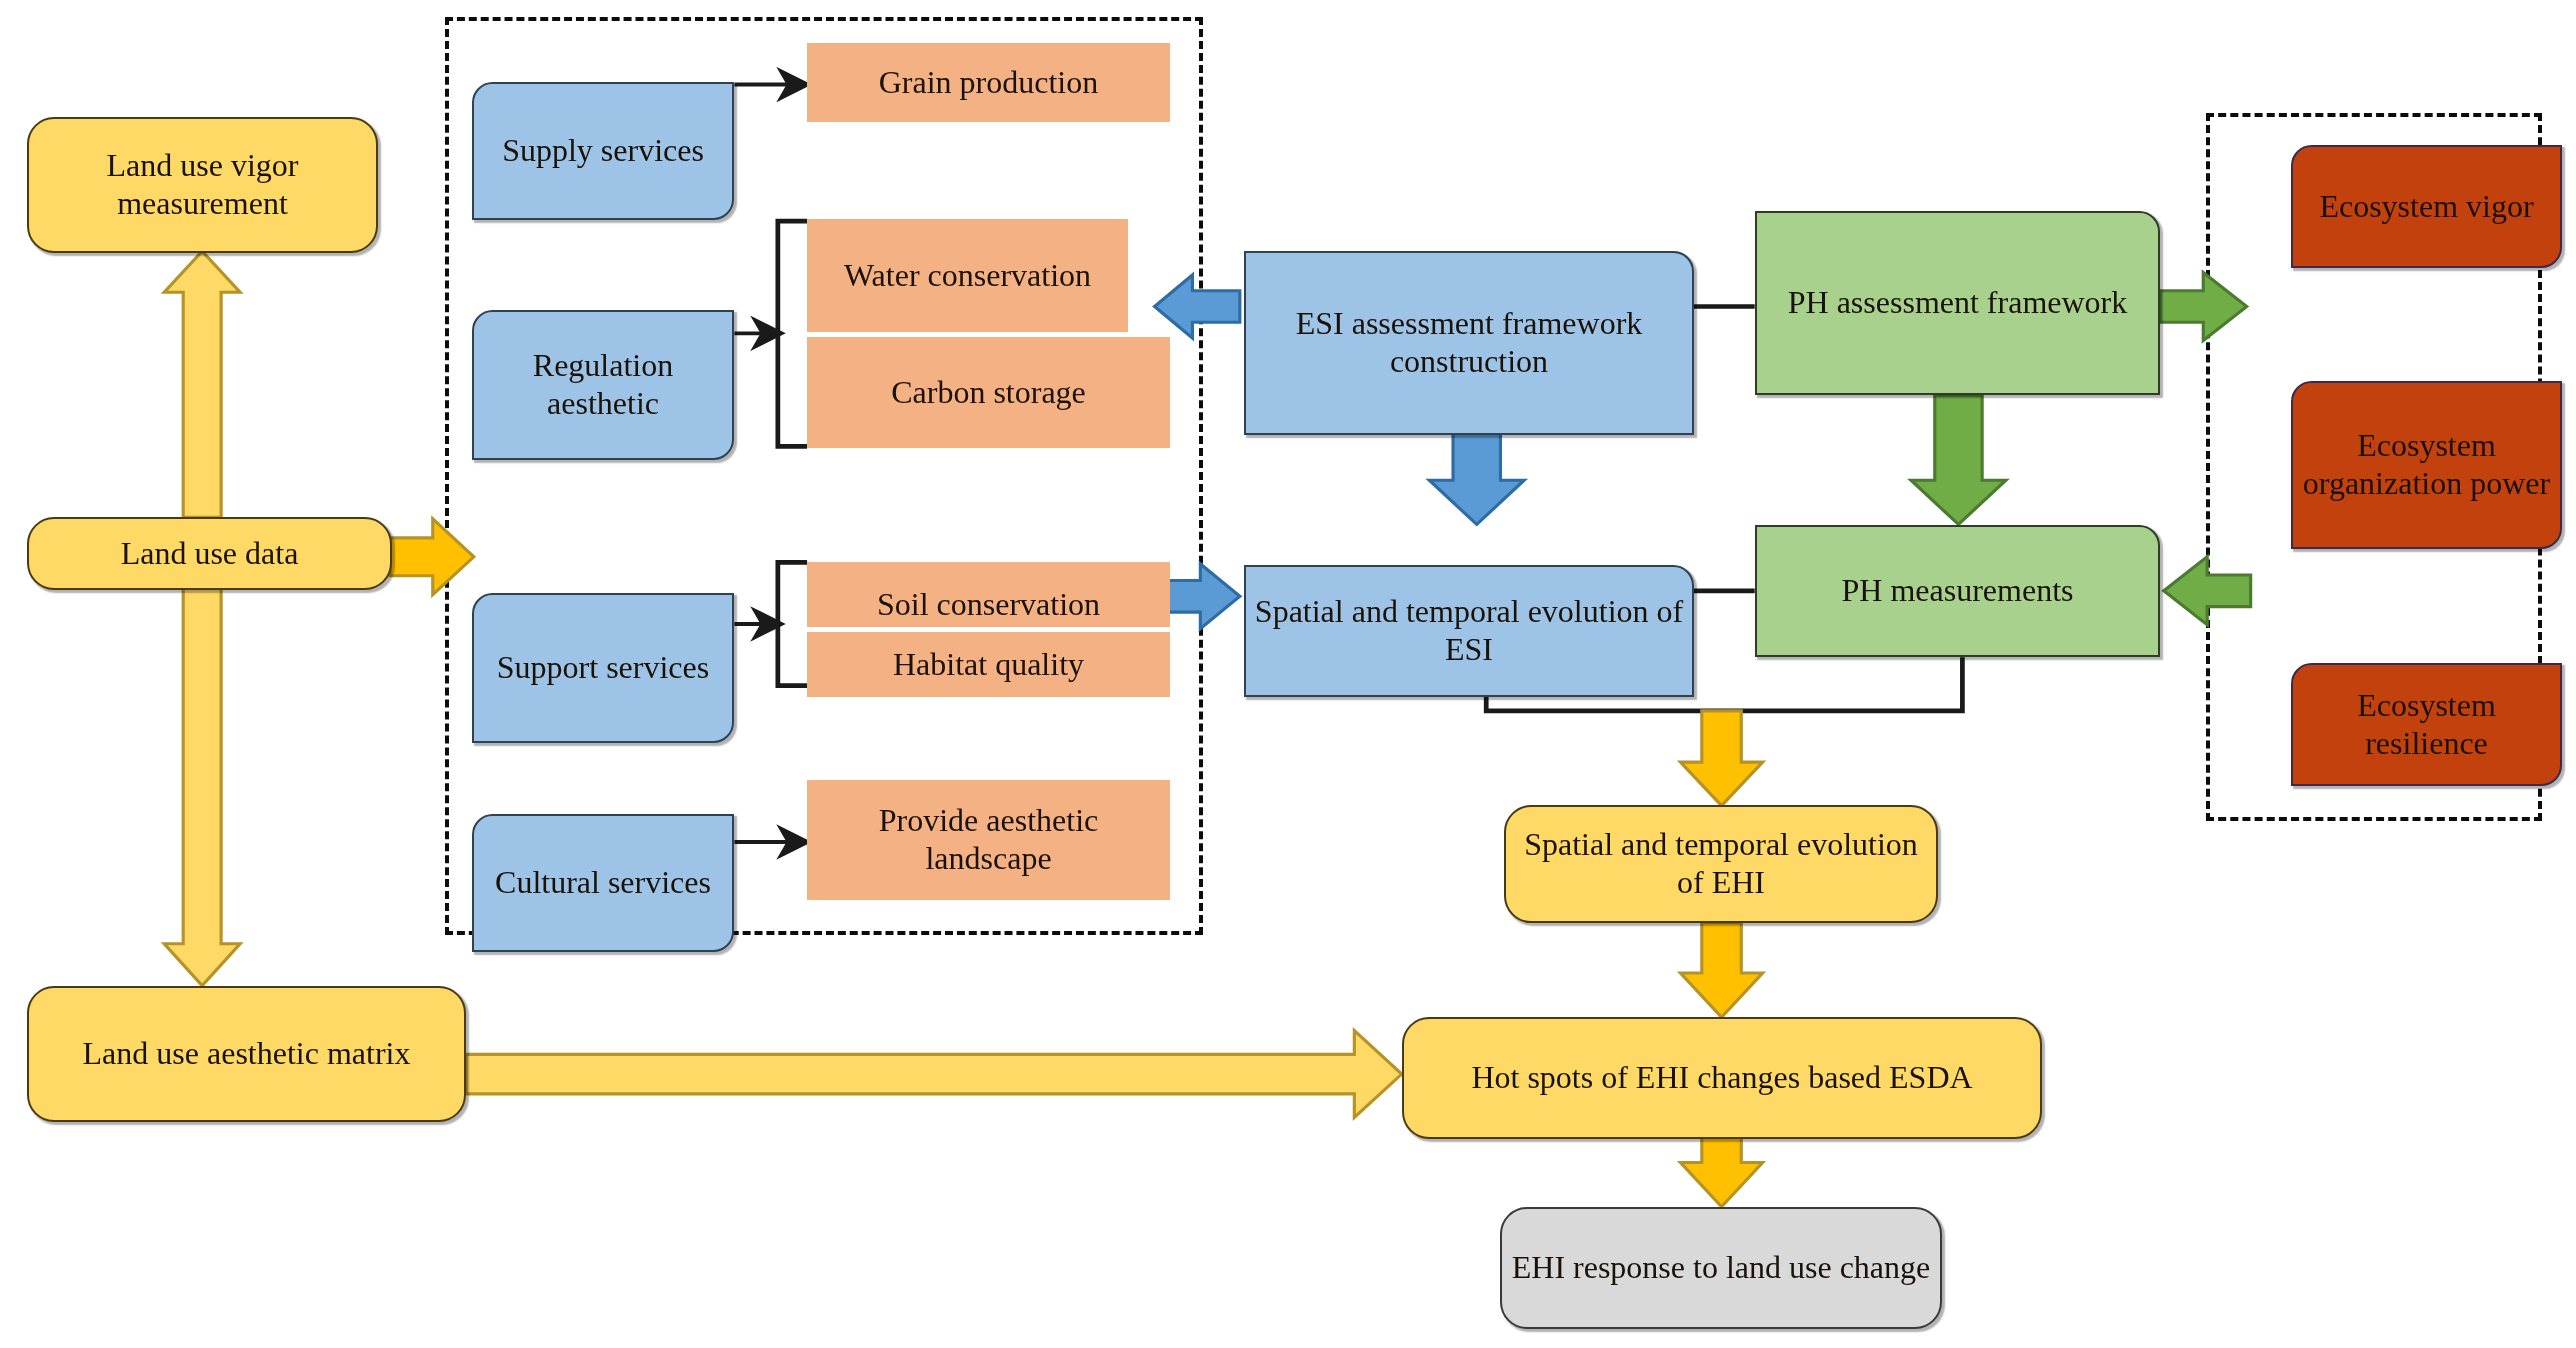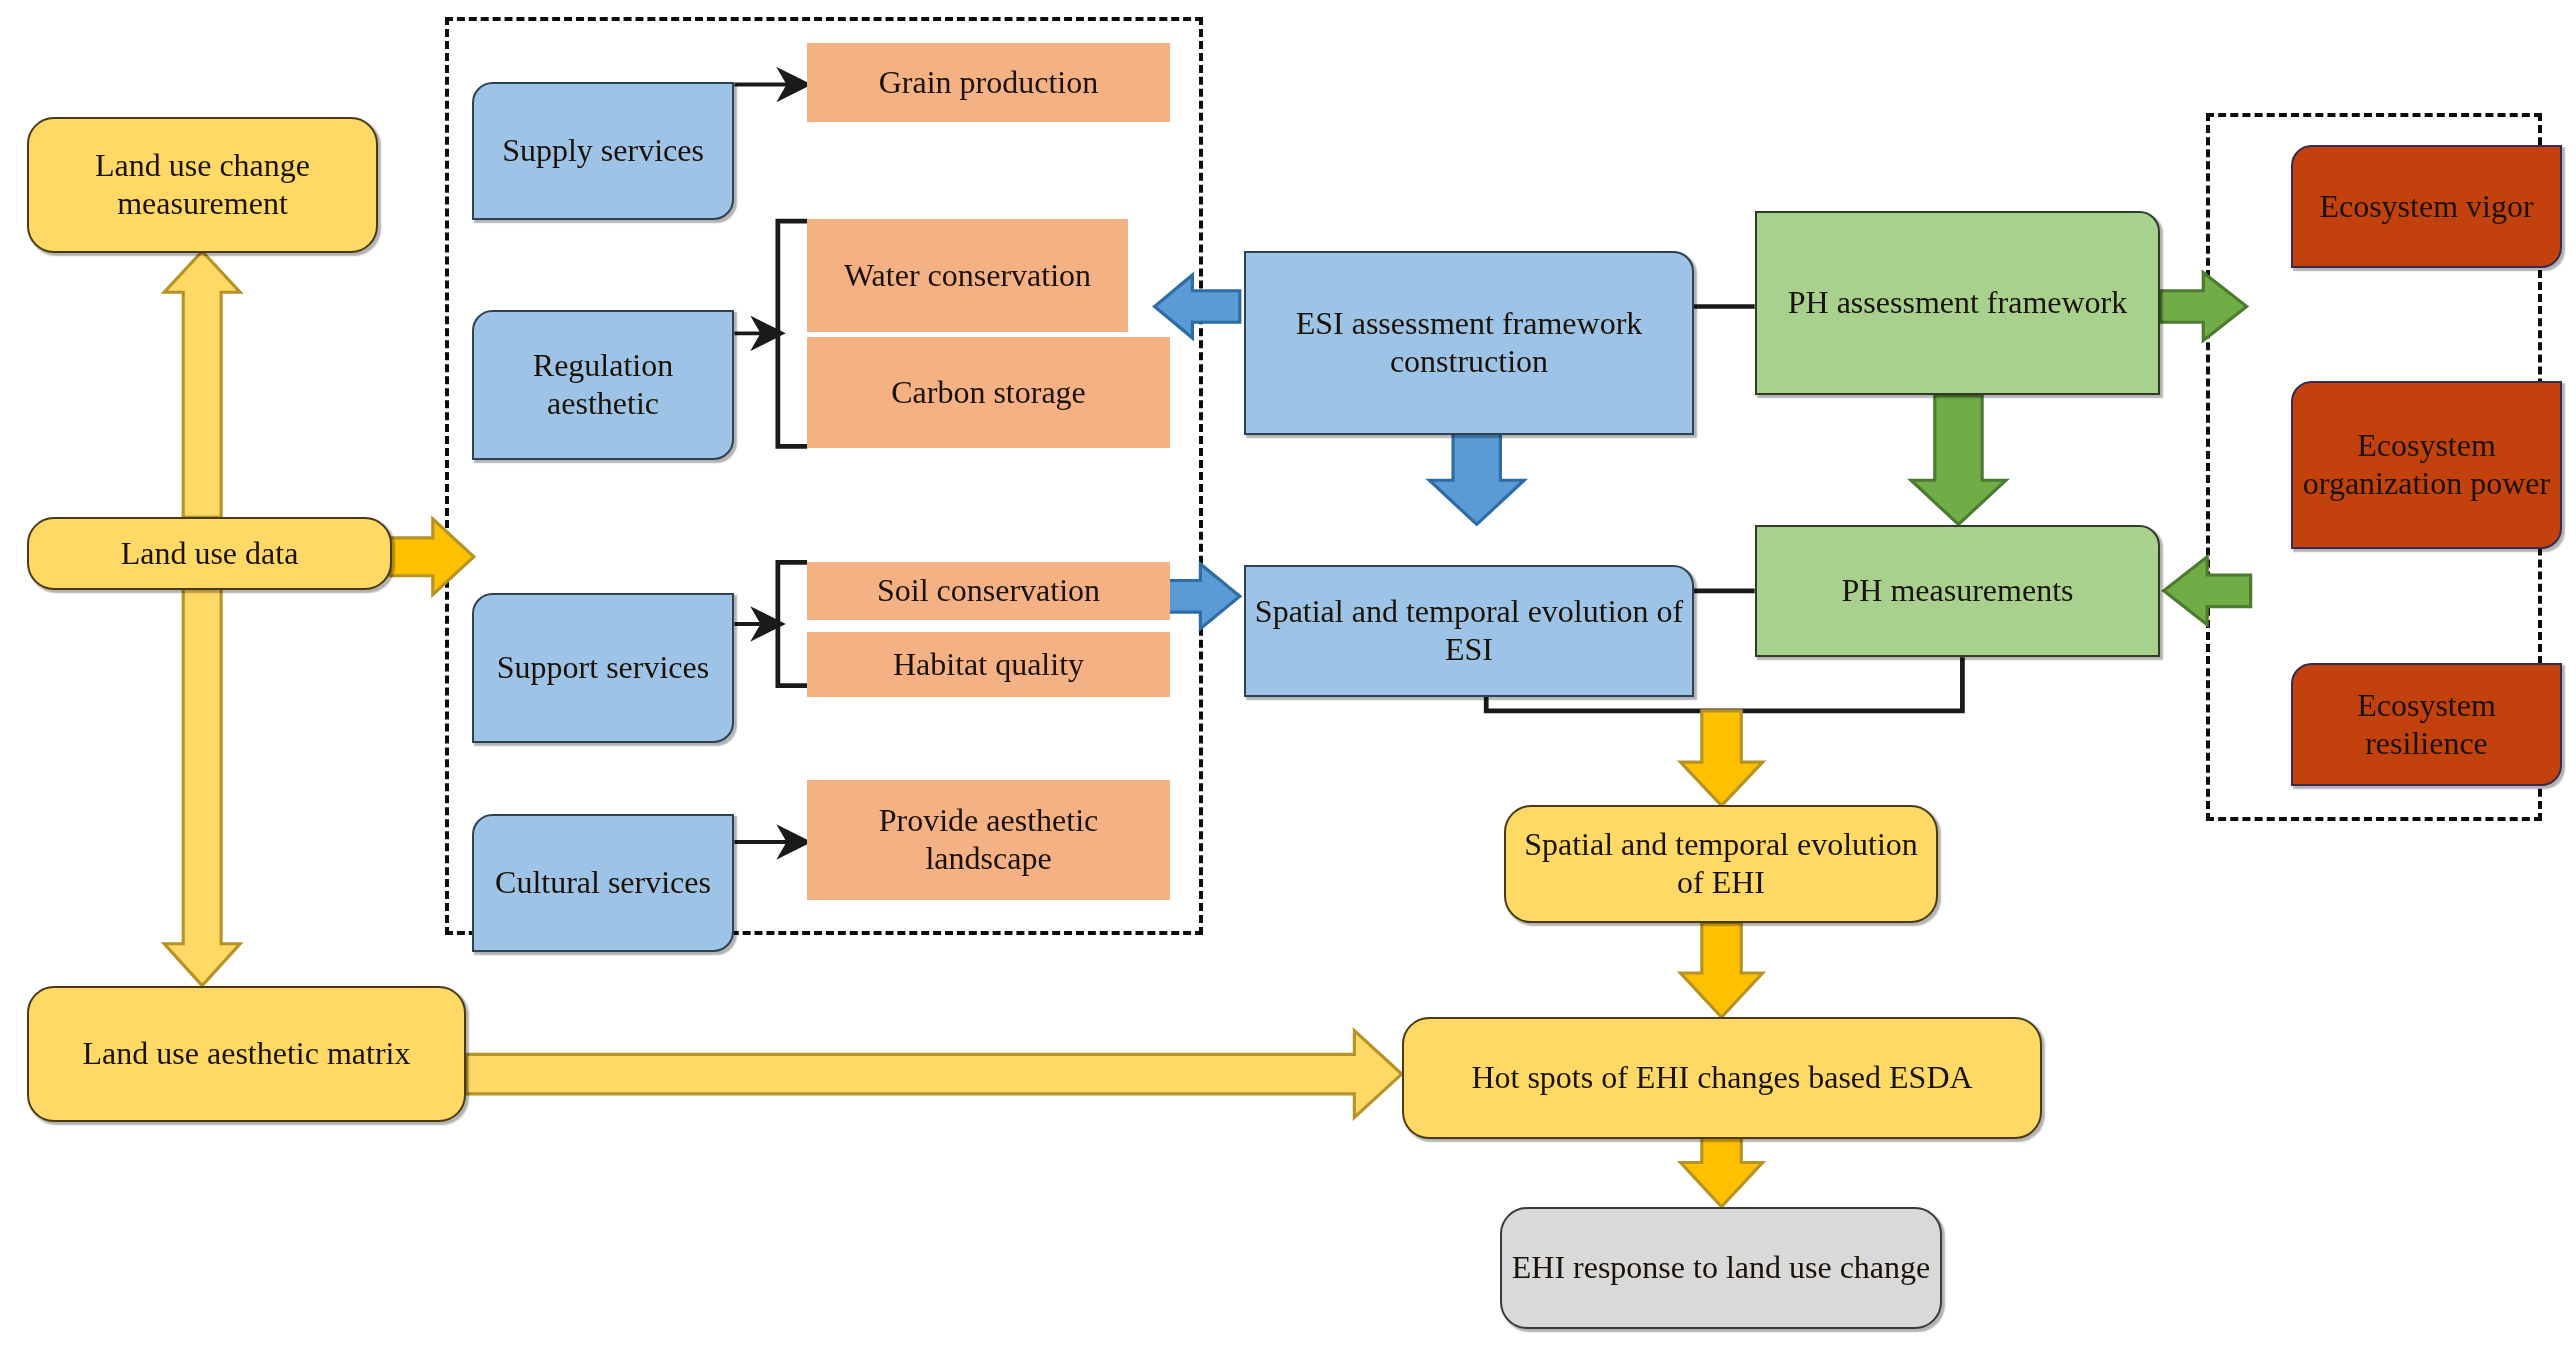--- a/index.html
+++ b/index.html
@@ -132,21 +132,21 @@
     <g>
       <path d="M2155,1168 L2205,1168 L2205,1232 L2232,1232 L2180,1288 L2128,1232 L2155,1232 z" fill="#FFC000" stroke="#b59326" stroke-width="4"></path>
     </g>
 
     <g>
       <path d="M2155,1440 L2205,1440 L2205,1472 L2232,1472 L2180,1528 L2128,1472 L2155,1472 z" fill="#FFC000" stroke="#b59326" stroke-width="4"></path>
     </g>
   </svg>
 
   <div class="box c-yellow r-soft" style="left:27px;top:117px;width:351px;height:136px;">
-    <span class="label">Land use change measurement</span>
+    <span class="label">Land use vigor measurement</span>
   </div>
 
   <div class="box c-yellow r-soft" style="left:27px;top:517px;width:365px;height:73px;">
     <span class="label">Land use data</span>
   </div>
 
   <div class="box c-yellow r-soft" style="left:27px;top:986px;width:439px;height:136px;">
     <span class="label">Land use aesthetic matrix</span>
   </div>
 
@@ -163,21 +163,21 @@
   <div class="box c-orange sq" style="left:807px;top:219px;width:321px;height:113px;">
     <span class="label">Water conservation</span>
   </div>
   <div class="box c-orange sq" style="left:807px;top:337px;width:363px;height:111px;">
     <span class="label">Carbon storage</span>
   </div>
 
   <div class="box c-blue r-diag" style="left:472px;top:553px;width:262px;height:150px;">
     <span class="label">Support services</span>
   </div>
-  <div class="box c-orange sq" style="left:807px;top:562px;width:363px;height:58px;">
+  <div class="box c-orange sq" style="left:807px;top:562px;width:363px;height:65px;align-items:flex-end;">
     <span class="label">Soil conservation</span>
   </div>
   <div class="box c-orange sq" style="left:807px;top:632px;width:363px;height:65px;">
     <span class="label">Habitat quality</span>
   </div>
 
   <div class="box c-blue r-diag" style="left:472px;top:774px;width:262px;height:138px;">
     <span class="label">Cultural services</span>
   </div>
   <div class="box c-orange sq" style="left:807px;top:780px;width:363px;height:120px;">

